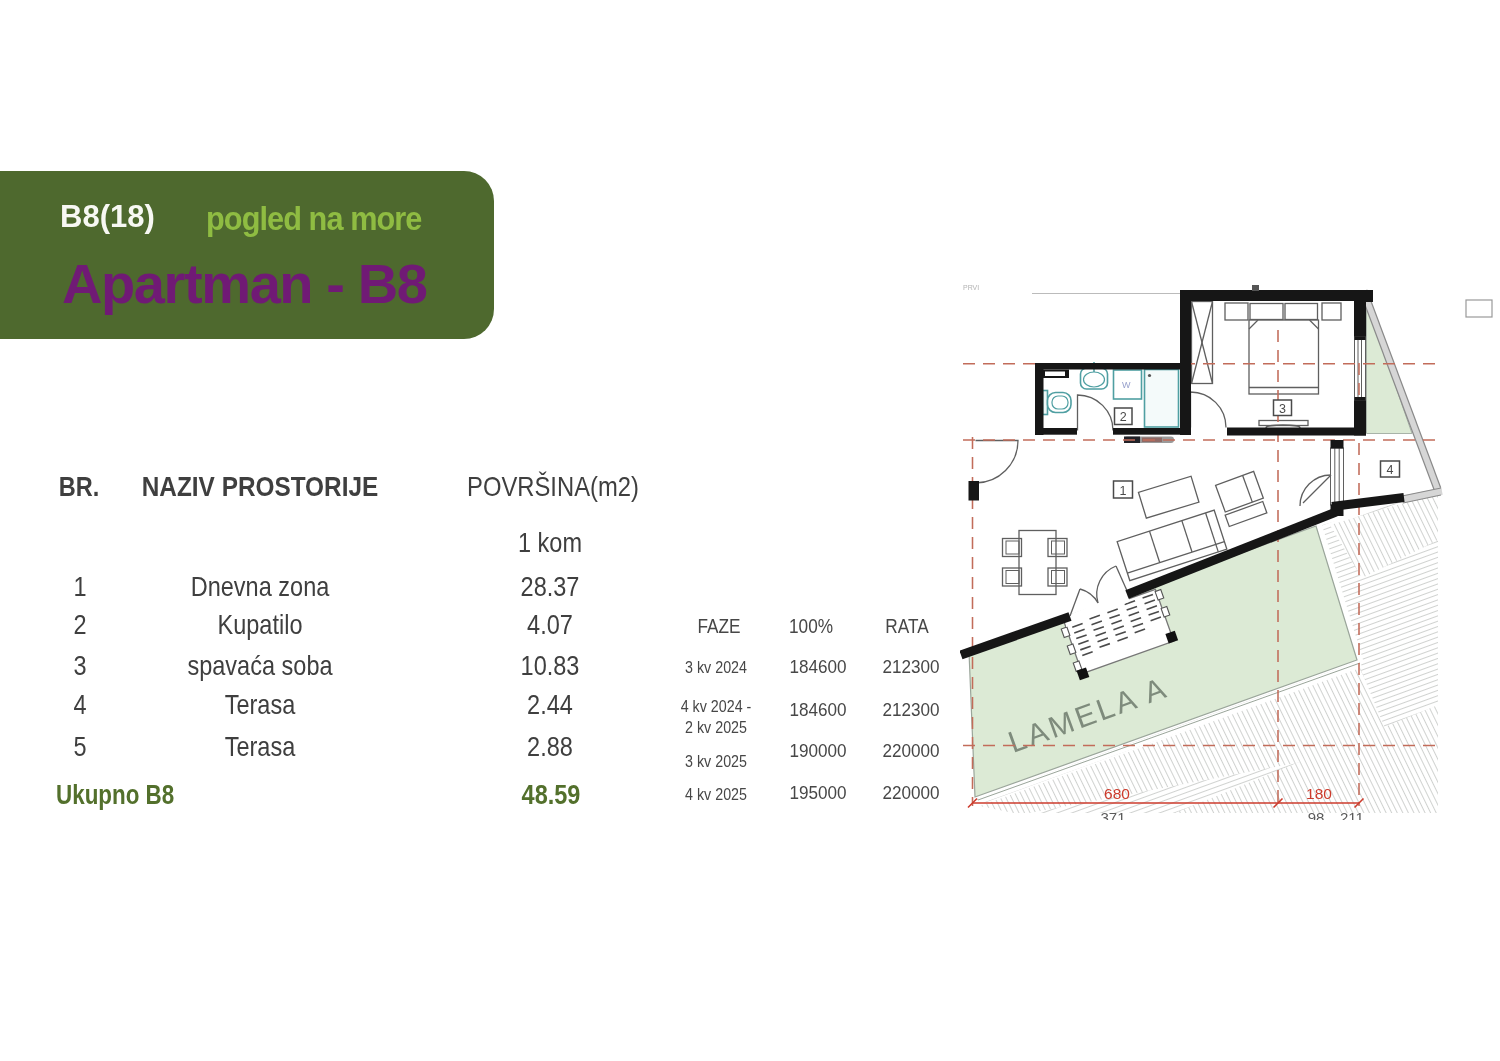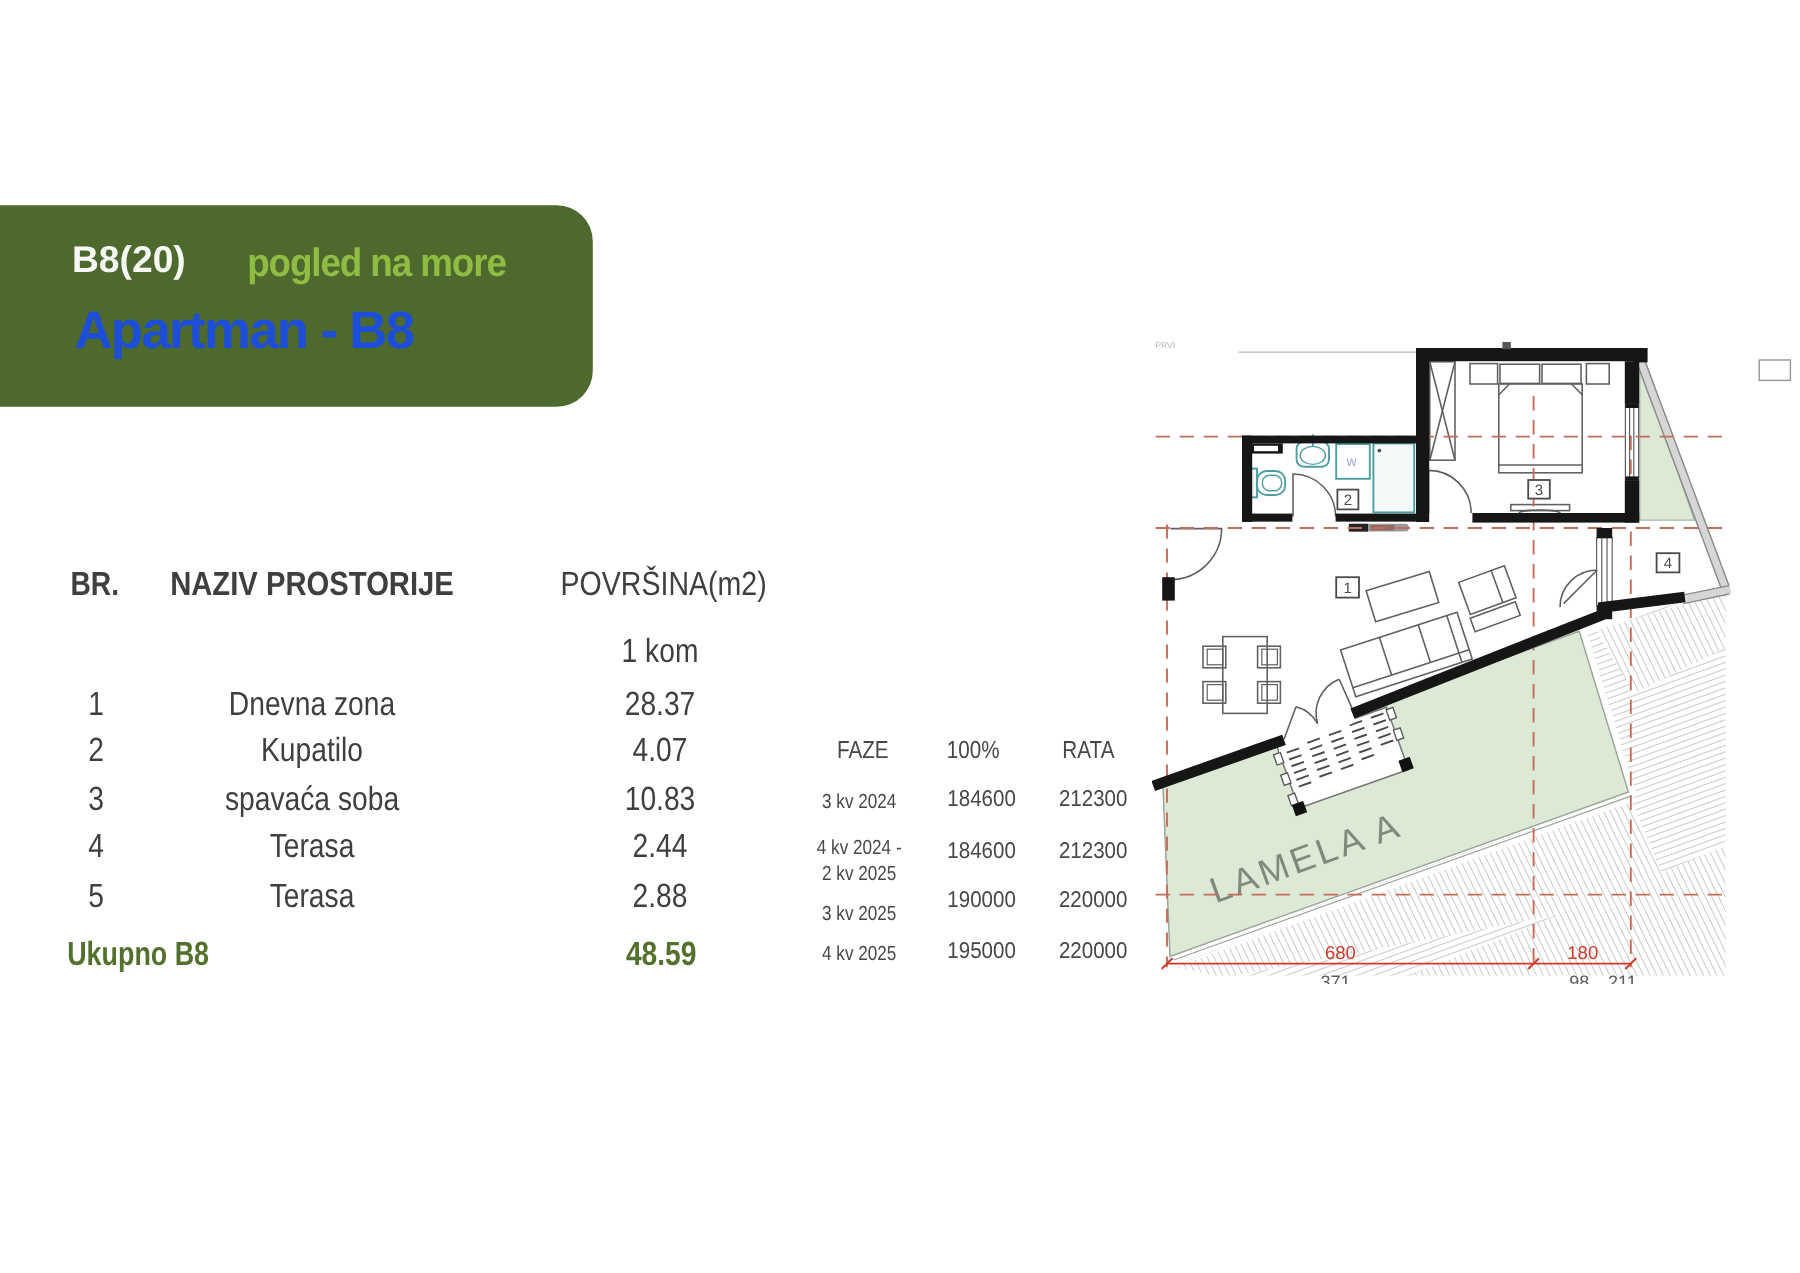--- a/index.html
+++ b/index.html
@@ -7,23 +7,23 @@
 .abs{position:absolute;white-space:nowrap}
 .cx{transform:translateX(-50%) scaleX(.84)}
 .cx9{position:absolute;white-space:nowrap;transform:translateX(-50%) scaleX(.9)}
 .t1{color:#3f3f3f;font-size:28px}
 .f2{color:#474747;font-size:19px}
 </style>
 </head>
 <body>
 
 <div class="abs" style="left:0;top:171px;width:494px;height:168px;background:#4e692e;border-radius:0 30px 30px 0"></div>
-<div class="abs" style="left:60px;top:199px;font-size:31px;font-weight:bold;color:#f7f8f3;letter-spacing:0px">B8(20)</div>
+<div class="abs" style="left:60px;top:199px;font-size:31px;font-weight:bold;color:#f7f8f3;letter-spacing:0px">B8(18)</div>
 <div class="abs" style="left:206px;top:200px;font-size:33px;font-weight:bold;color:#8fbc42;letter-spacing:-1px;transform:scaleX(.93);transform-origin:0 50%">pogled na more</div>
-<div class="abs" style="left:62px;top:251px;font-size:44px;font-weight:bold;color:#1d4ed8;letter-spacing:-1.4px">Apartman - B8</div>
+<div class="abs" style="left:62px;top:251px;font-size:56px;font-weight:bold;color:#701a75;letter-spacing:-1.4px">Apartman - B8</div>
 
 <div class="abs t1 cx" style="left:79px;top:471px;font-weight:bold">BR.</div>
 <div class="abs t1 cx" style="left:260px;top:471px;font-weight:bold;transform:translateX(-50%) scaleX(.87)">NAZIV PROSTORIJE</div>
 <div class="abs t1 cx" style="left:553px;top:471px;transform:translateX(-50%) scaleX(.85)">POVRŠINA(m2)</div>
 <div class="abs t1 cx" style="left:550px;top:527px">1 kom</div>
 <div class="abs t1 cx" style="left:80px;top:571px">1</div>
 <div class="abs t1 cx" style="left:260px;top:571px">Dnevna zona</div>
 <div class="abs t1 cx" style="left:550px;top:571px">28.37</div>
 <div class="abs t1 cx" style="left:80px;top:609px">2</div>
 <div class="abs t1 cx" style="left:260px;top:609px">Kupatilo</div>

